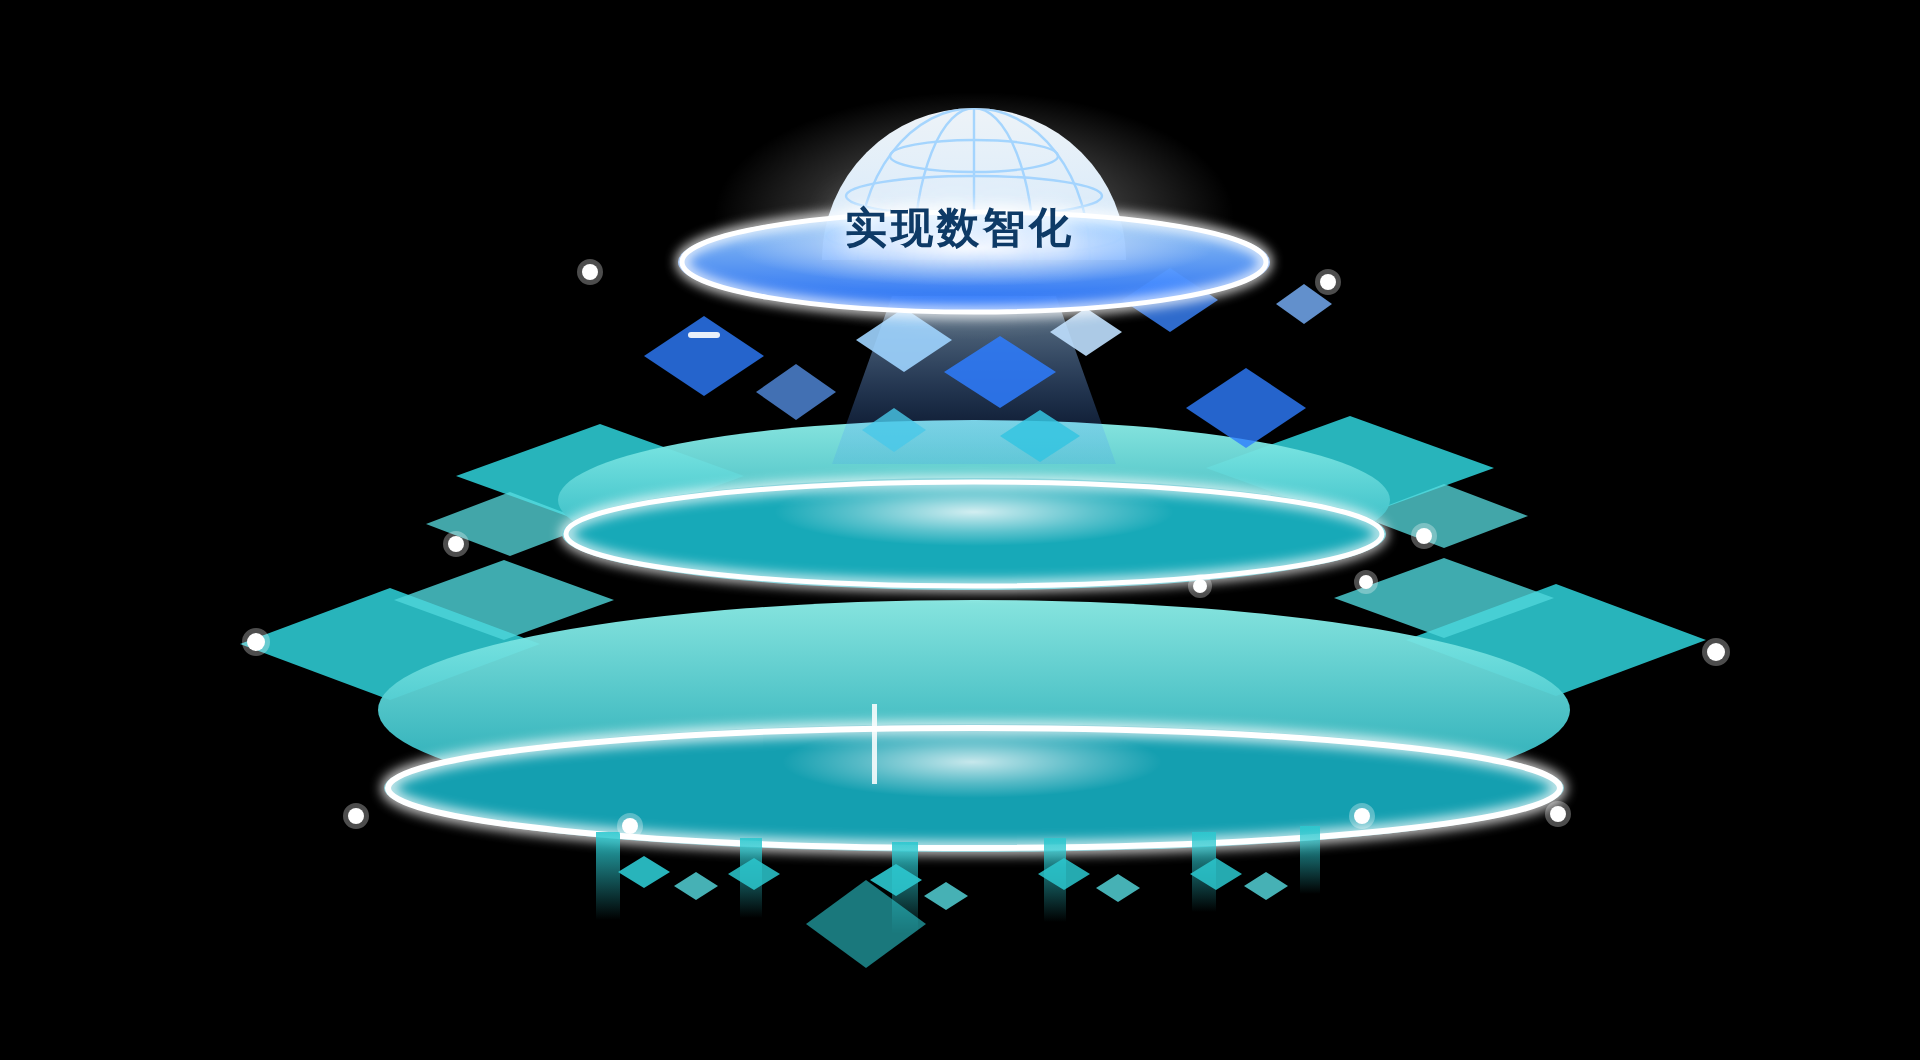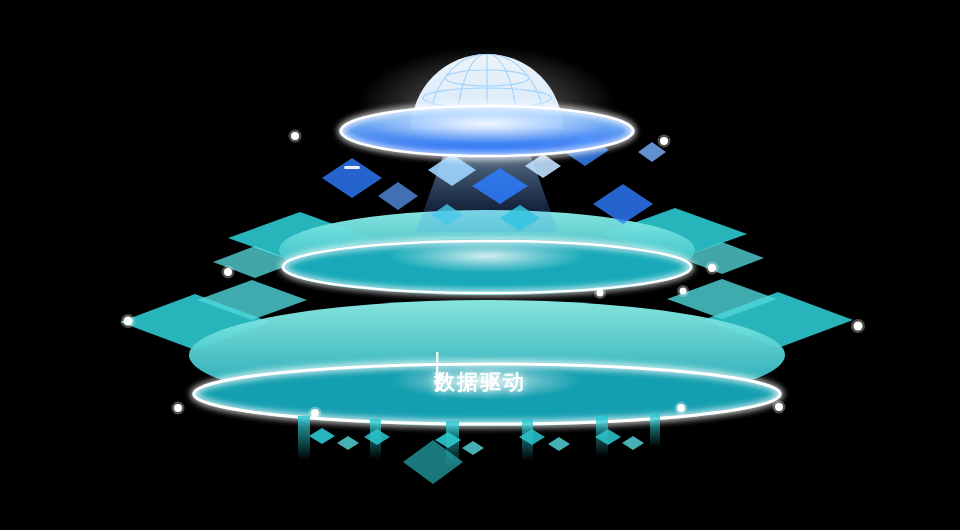--- a/index.html
+++ b/index.html
@@ -177,17 +177,17 @@
       <circle cx="858" cy="326" r="4.5"></circle>
       <circle cx="600" cy="293" r="3.5"></circle>
       <circle cx="683" cy="291" r="3.5"></circle>
       <circle cx="178" cy="408" r="4"></circle>
       <circle cx="315" cy="413" r="4"></circle>
       <circle cx="681" cy="408" r="4"></circle>
       <circle cx="779" cy="407" r="4"></circle>
     </g>
   </svg>
 
+  <div class="label label-top">实现数智化</div>
 
 
-  <div class="label label-bottom">数据驱动</div>
 
 </div>
 
 </body></html>

